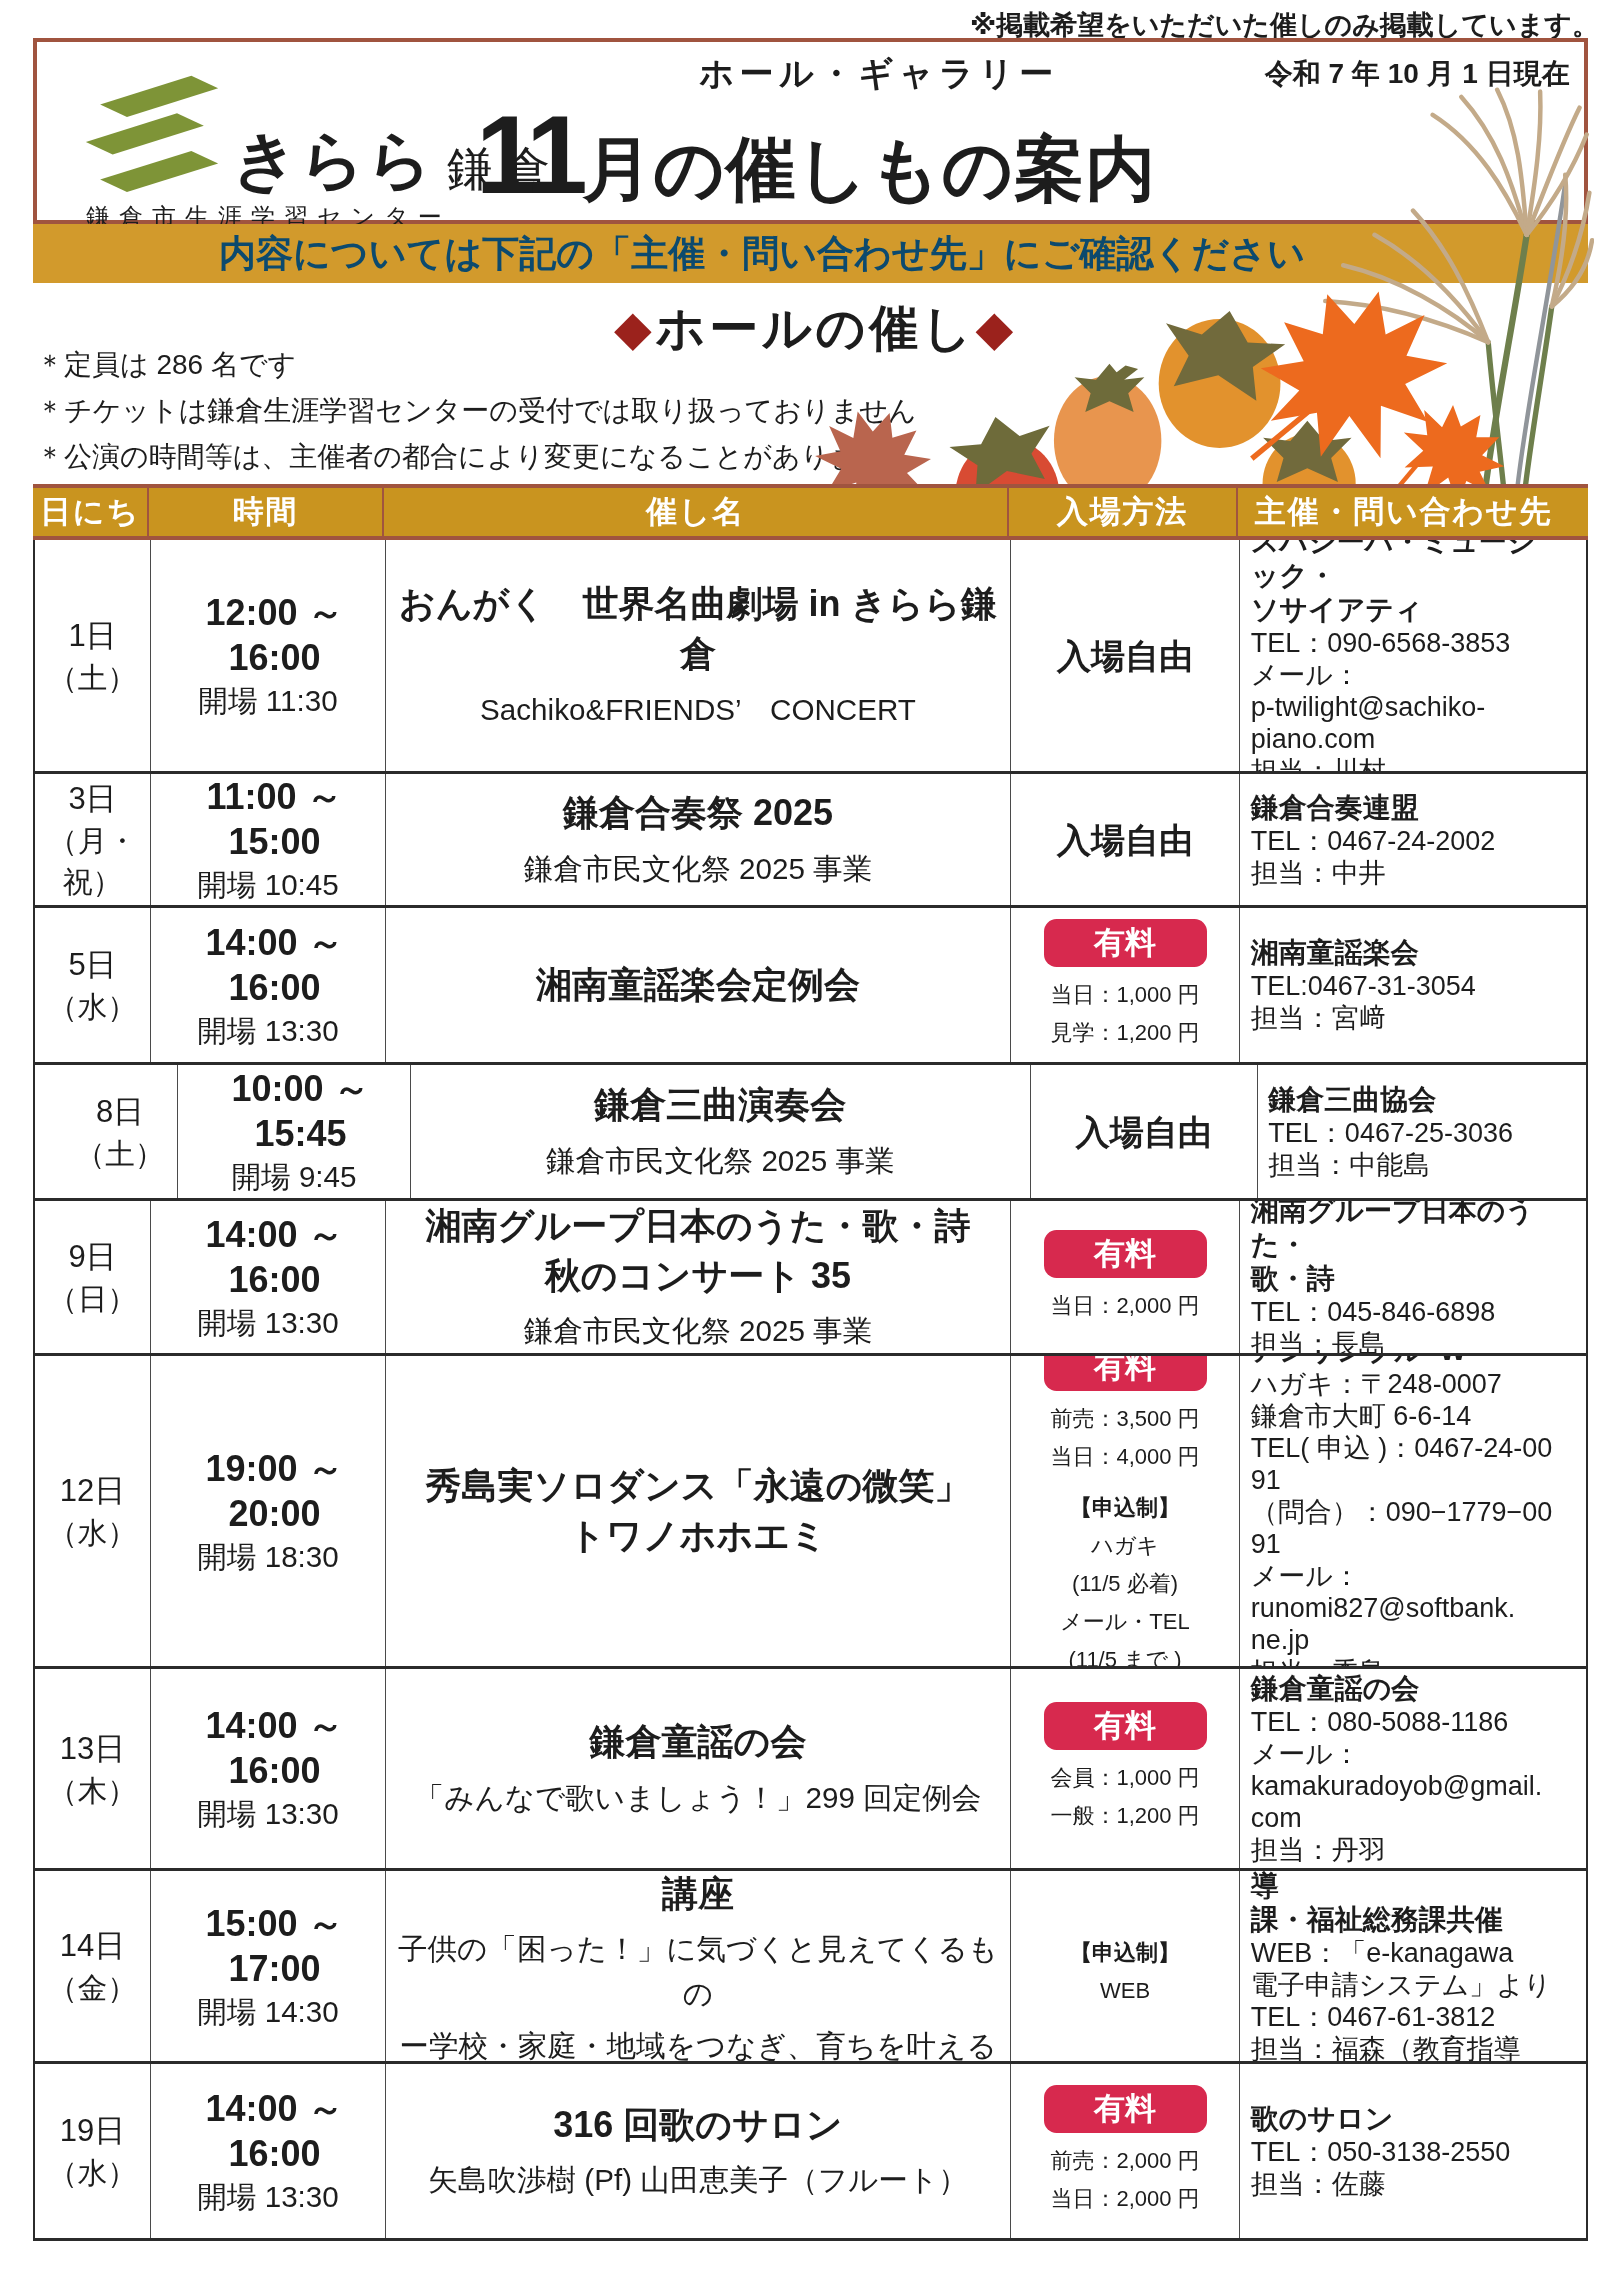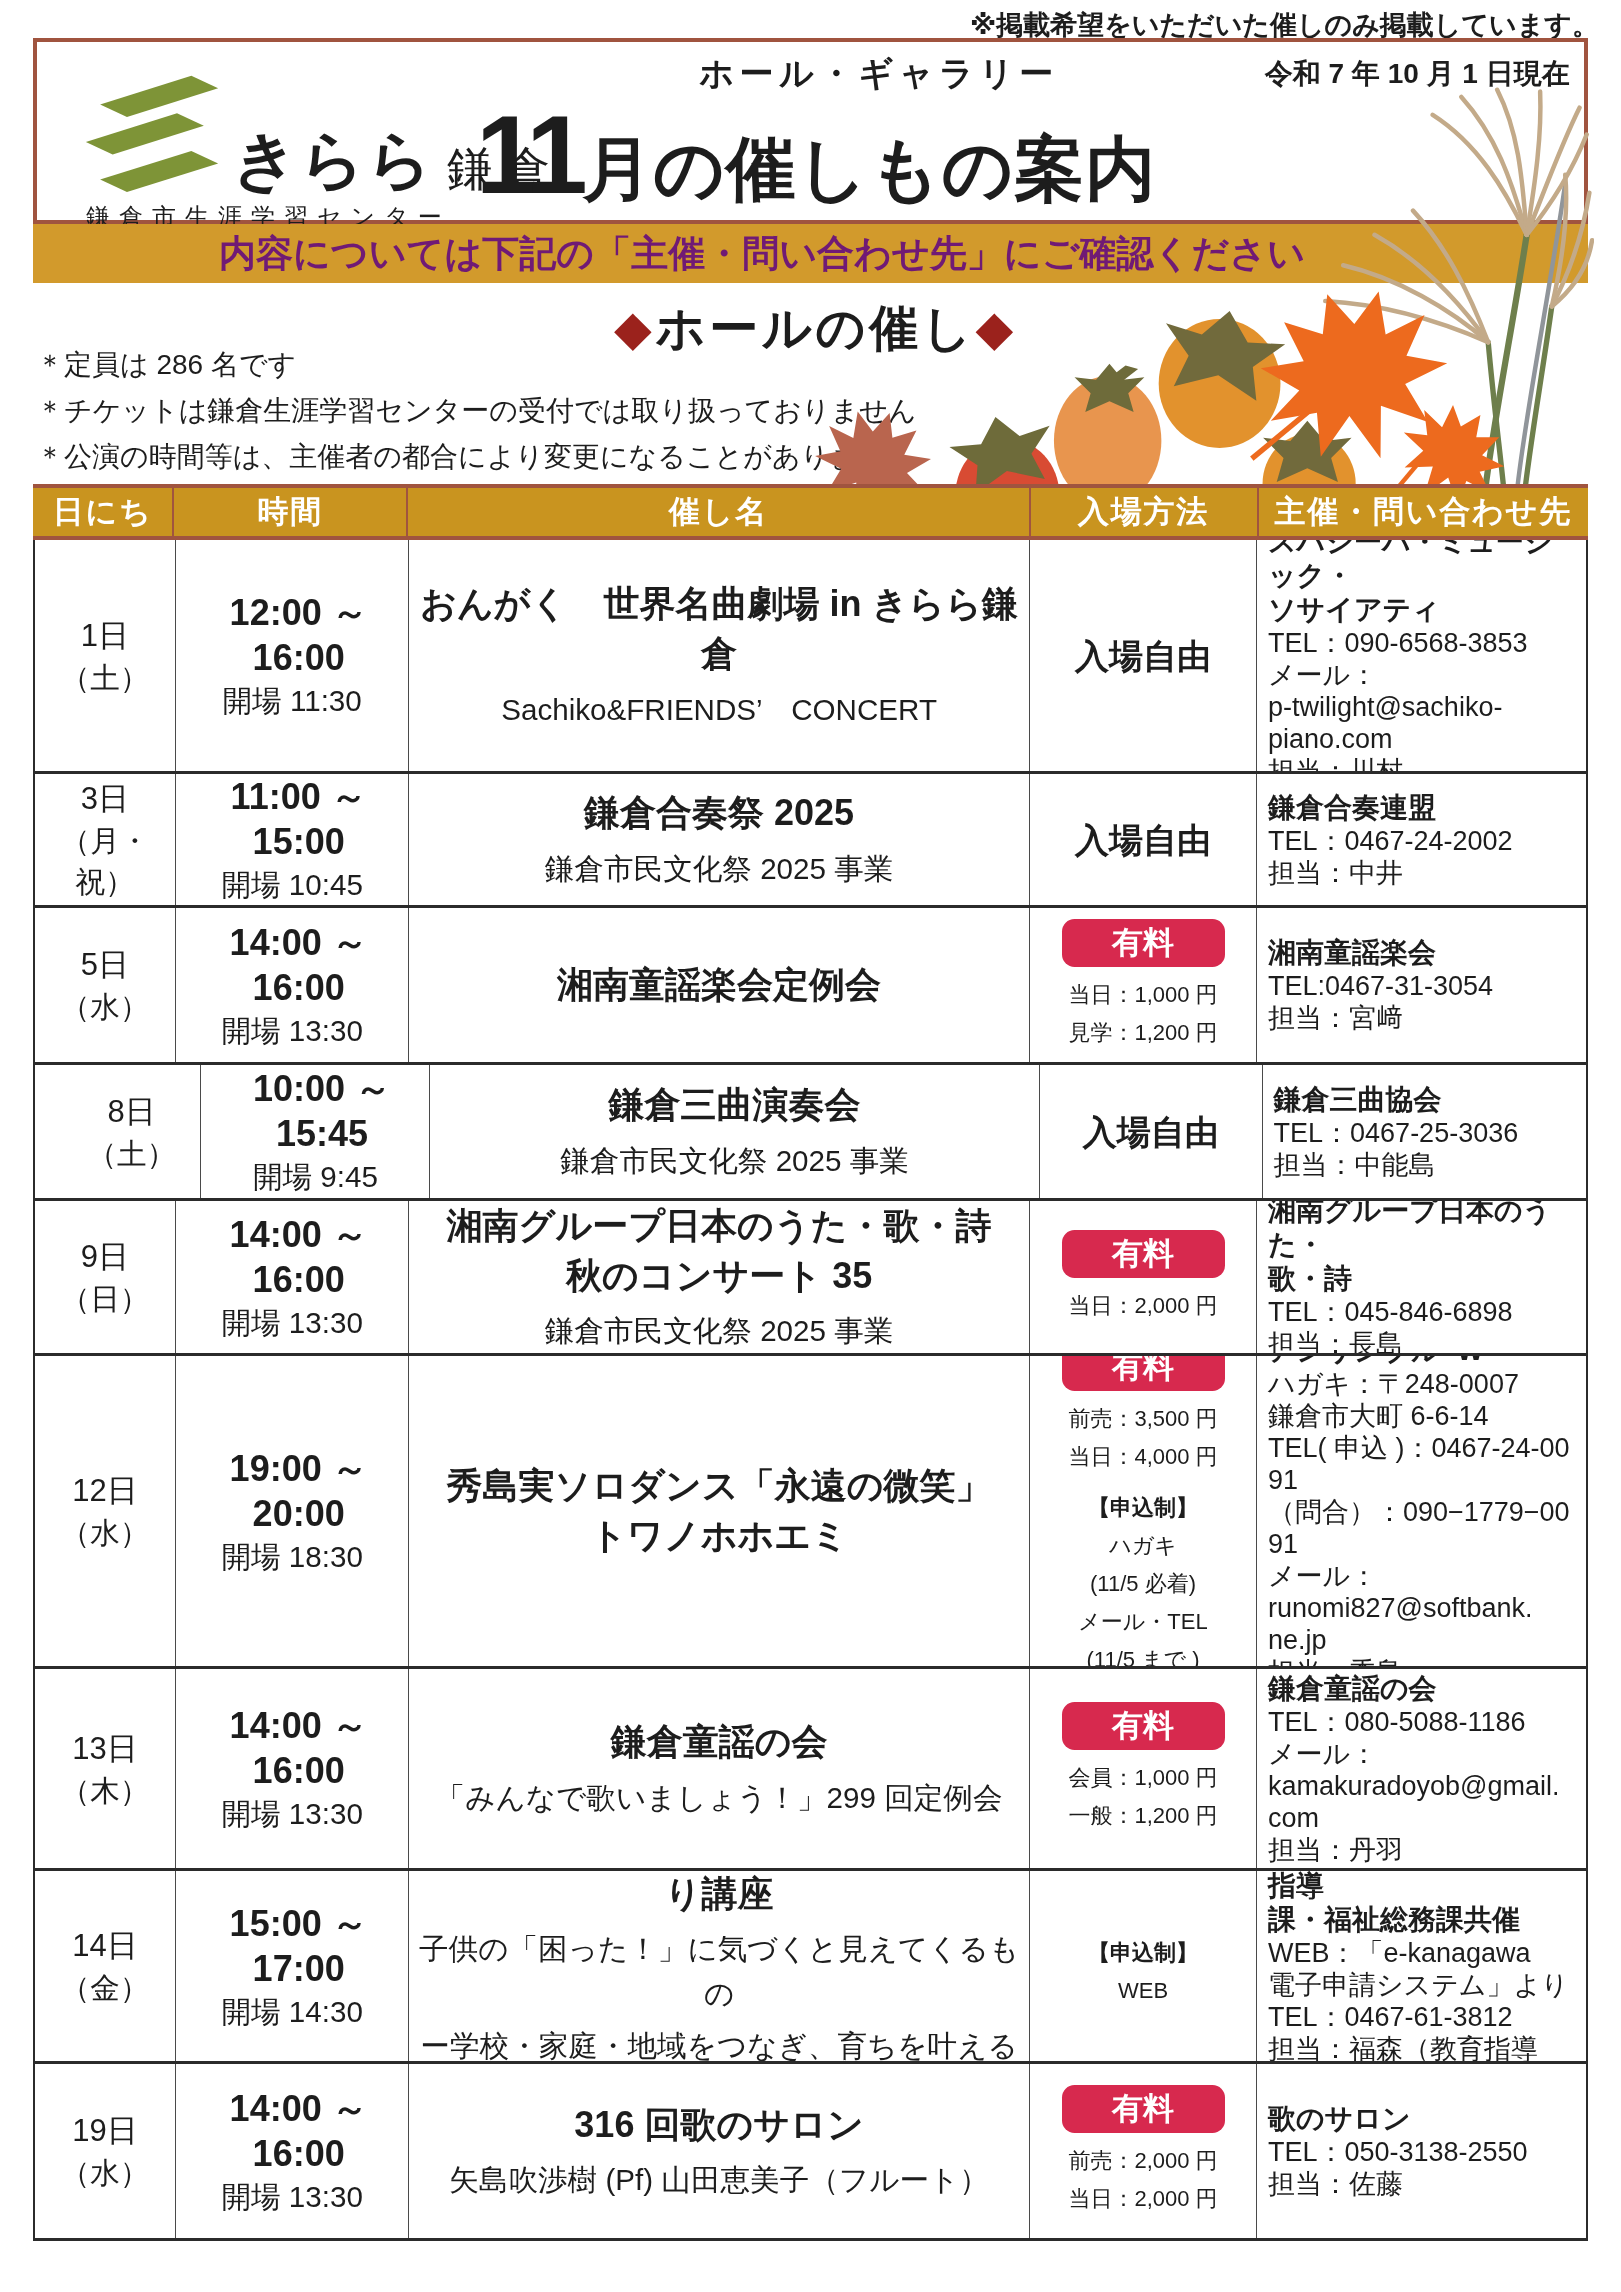--- a/index.html
+++ b/index.html
@@ -24,21 +24,21 @@
   .logo-kirara{font-size:64px;font-weight:bold;letter-spacing:1.8px;line-height:1;transform:skewX(-4deg);}
   .logo-kamakura{font-size:47px;font-weight:normal;letter-spacing:9px;line-height:1;margin-left:12.5px;}
   .logo-sub{position:absolute;left:49px;top:159px;font-size:24px;letter-spacing:9px;}
   .title-block{position:absolute;left:331px;top:9px;width:896px;text-align:center;}
   .title-small{font-size:34px;font-weight:bold;letter-spacing:5.4px;transform:translateX(63px);}
   .title-main{display:flex;justify-content:center;align-items:baseline;margin-top:0px;}
   .title-num{font-size:111px;font-weight:bold;letter-spacing:-5.4px;line-height:1.05;}
   .title-rest{font-size:70px;font-weight:bold;letter-spacing:0.9px;}
   
   .notice-bar{position:absolute;left:33px;top:224px;width:1555px;height:59px;
-    background:var(--gold);color:#701a75;font-size:37px;font-weight:bold;
+    background:var(--gold);color:#0c4a6e;font-size:37px;font-weight:bold;
     line-height:59px;padding-left:186px;}
   
   .notes{position:absolute;left:36px;top:342px;font-size:28px;line-height:46px;}
   .section-title{position:absolute;left:502px;top:296px;width:627px;text-align:center;
     font-size:49px;font-weight:bold;letter-spacing:3.6px;white-space:nowrap;}
   .section-title .dia{color:var(--diamond);}
   
   .decor{position:absolute;left:761px;top:79px;width:833px;height:428px;z-index:1;pointer-events:none;}
   
   .table{position:absolute;left:33px;top:484px;width:1555px;z-index:2;background:transparent;}
@@ -47,21 +47,21 @@
   .th{display:flex;align-items:center;justify-content:center;color:#fff;
     font-size:31px;font-weight:bold;letter-spacing:1.8px;border-right:2.7px solid var(--frame);}
   .th:last-child{border-right:none;}
   .tbody{border-left:2.7px solid var(--line-dark);border-right:2.7px solid var(--line-dark);
     border-bottom:3.6px solid var(--line-dark);background:#fff;}
   .trow{display:flex;border-top:3.6px solid var(--line-dark);}
   .trow:first-child{border-top:none;}
   .td{border-right:1.8px solid var(--line-mid);display:flex;flex-direction:column;
     align-items:center;justify-content:center;overflow:hidden;}
   .td:last-child{border-right:none;}
-  .c1{width:142px;} .c2{width:235px;} .c3{width:625px;} .c4{width:229px;} .c5{width:331px;}
+  .c1{width:116px;} .c2{width:235px;} .c3{width:625px;} .c4{width:229px;} .c5{width:331px;}
   .trow:nth-child(1){height:231px;} .trow:nth-child(2){height:134px;}
   .trow:nth-child(3){height:157px;} .trow:nth-child(4){height:136px;padding-left:28px;}
   .trow:nth-child(5){height:155px;} .trow:nth-child(6){height:313px;}
   .trow:nth-child(7){height:202px;} .trow:nth-child(8){height:193px;}
   .trow:nth-child(9){height:177px;}
   .date-l1{font-size:31px;line-height:43px;text-align:center;}
   .date-l2{font-size:29.6px;line-height:41px;text-align:center;}
   .time-l1{font-size:36px;font-weight:bold;line-height:45px;text-align:center;margin-left:13px;}
   .time-l2{font-size:29.6px;line-height:41px;text-align:center;}
   .tl{text-align:center;}

